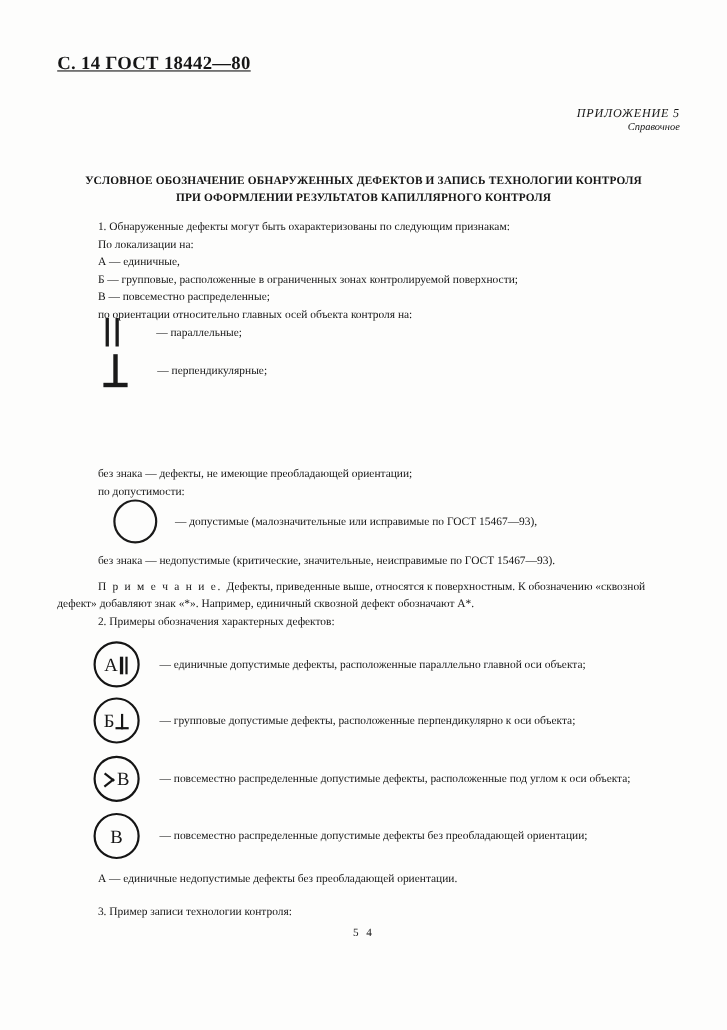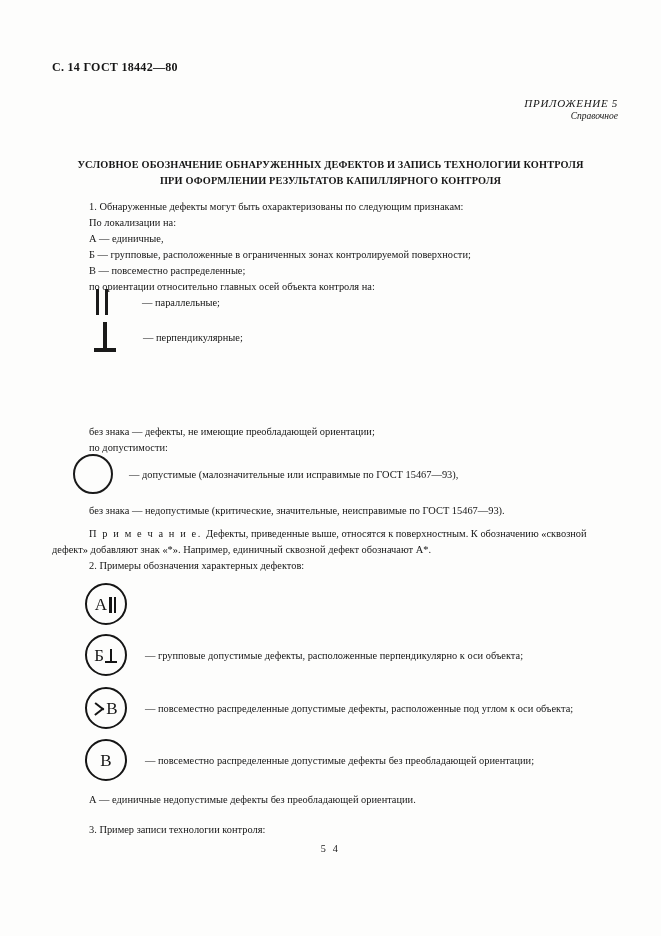--- a/index.html
+++ b/index.html
@@ -14,25 +14,26 @@
     height: 936px;
     background: #fdfdfc;
     font-family: "Liberation Serif", "DejaVu Serif", serif;
     color: #161616;
     overflow: hidden;
   }
   
   .running-head {
     position: absolute;
     left: 52px;
-    top: 60px;
-    font-size: 12px;
+    top: 48px;
+    font-size: 17px;
     font-weight: bold;
     letter-spacing: 0.3px;
     white-space: nowrap;
+    text-decoration: underline;
   }
   
   .appendix-block {
     position: absolute;
     right: 43px;
     top: 97px;
     text-align: right;
     font-style: italic;
   }
   .appendix-title {
@@ -283,21 +284,21 @@
       <span class="stem"></span>
         <span class="base"></span>
     </div>
     <div class="sym-caption" style="margin-left:25px;">— перпендикулярные;</div>
   </div>
 
 
   <div class="txt" style="left:89px; top:424px;">без знака — дефекты, не имеющие преобладающей ориентации;</div>
   <div class="txt" style="left:89px; top:440px;">по допустимости:</div>
 
-  <div class="sym-row" style="left:73px; top:454px;">
+  <div class="sym-row" style="left:103px; top:454px;">
     <div class="sym-box sym-circle"></div>
     <div class="sym-caption" style="margin-left:16px;">— допустимые (малозначительные или исправимые по ГОСТ 15467—93),</div>
   </div>
 
   <div class="txt" style="left:89px; top:503px;">без знака — недопустимые (критические, значительные, неисправимые по ГОСТ 15467—93).</div>
 
   <div class="txt" style="left:89px; top:526px;">
     <span class="sp-caps">П р и м е ч а н и е.</span><span style="margin-left:4px;">Дефекты, приведенные выше, относятся к поверхностным. К обозначению «сквозной</span>
   </div>
   <div class="txt" style="left:52px; top:542px;">дефект» добавляют знак «*». Например, единичный сквозной дефект обозначают А*.</div>
@@ -307,20 +308,21 @@
   <div class="sym-row" style="left:85px; top:583px;">
     <div class="code-circle">
       <span class="glyph">
         <span class="letter">А</span>
         <span class="mini-parallel">
             <i></i>
             <i></i>
           </span>
       </span>
     </div>
+    <div class="sym-caption" style="margin-left:18px;">— единичные допустимые дефекты, расположенные параллельно главной оси объекта;</div>
   </div>
 
   <div class="sym-row" style="left:85px; top:634px;">
     <div class="code-circle">
       <span class="glyph">
         <span class="letter">Б</span>
         <span class="mini-perp">
             <span class="stem"></span>
             <span class="base"></span>
           </span>

